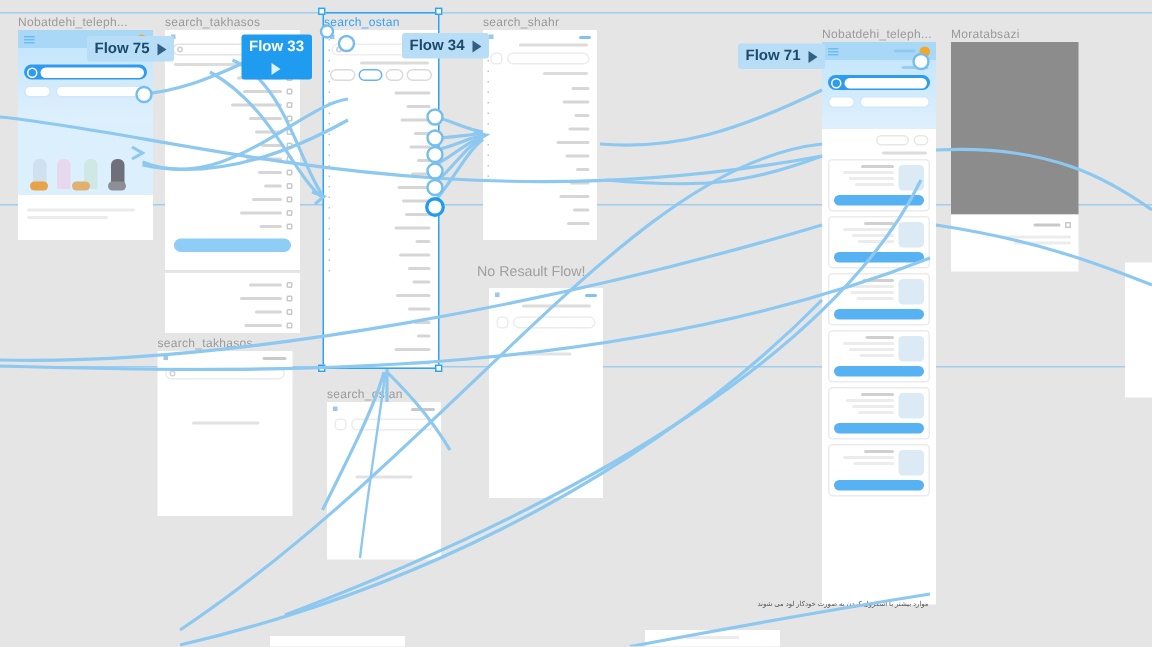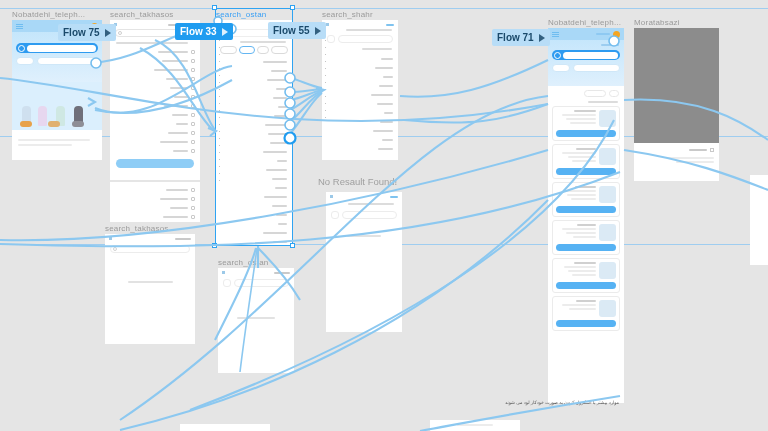--- a/index.html
+++ b/index.html
@@ -456,21 +456,21 @@
         </div>
       <div class="row-item" style="justify-content:flex-end">
           <div class="txt" style="width:11px"></div>
         </div>
       <div class="row-item" style="justify-content:flex-end">
           <div class="txt" style="width:15px"></div>
         </div>
     </div>
   </div>
 
-  <div class="canvas-note note-title" style="left:318px;top:176px;">No Resault Found!</div>
+  <div class="canvas-note note-title" style="left:318px;top:176px;">No Resault Flow!</div>
   <div class="frame" style="left:326px;top:192px;width:76px;height:140px;">
     <div style="display:flex;justify-content:space-between;align-items:center;padding:3px 4px;">
       <div style="width:3px;height:3px;background:#9cc9e8;"></div>
       <div class="mini-txt" style="width:8px;background:#7fc3ef;"></div>
     </div>
     <div class="line md b" style="margin:2px 8px 6px auto;"></div>
     <div style="display:flex;gap:3px;margin:0 5px;">
       <div style="width:8px;height:8px;border:1px solid #ececec;border-radius:3px;"></div>
       <div style="flex:1;height:8px;border:1px solid #ececec;border-radius:4px;"></div>
     </div>
@@ -675,26 +675,26 @@
     <circle class="node" cx="231" cy="29" r="5"></circle>
     <circle class="node" cx="96" cy="63" r="5"></circle>
     <circle class="node" cx="218" cy="21" r="4"></circle>
     <circle class="node" cx="614" cy="41" r="5"></circle>
   </svg>
 
   <div class="flow-badge" style="left:58px;top:24px;">
     <span>Flow 75</span>
     <span class="play"></span>
   </div>
-  <div class="flow-badge active" style="left:175px;top:23px;">
+  <div class="flow-badge active" style="left:161px;top:23px;flex-direction:column;">
     <span>Flow 33</span>
     <span class="play"></span>
   </div>
   <div class="flow-badge" style="left:268px;top:22px;">
-    <span>Flow 55</span>
+    <span>Flow 34</span>
     <span class="play"></span>
   </div>
   <div class="flow-badge" style="left:492px;top:29px;">
     <span>Flow 71</span>
     <span class="play"></span>
   </div>
 
 </div>
 
 </body></html>

